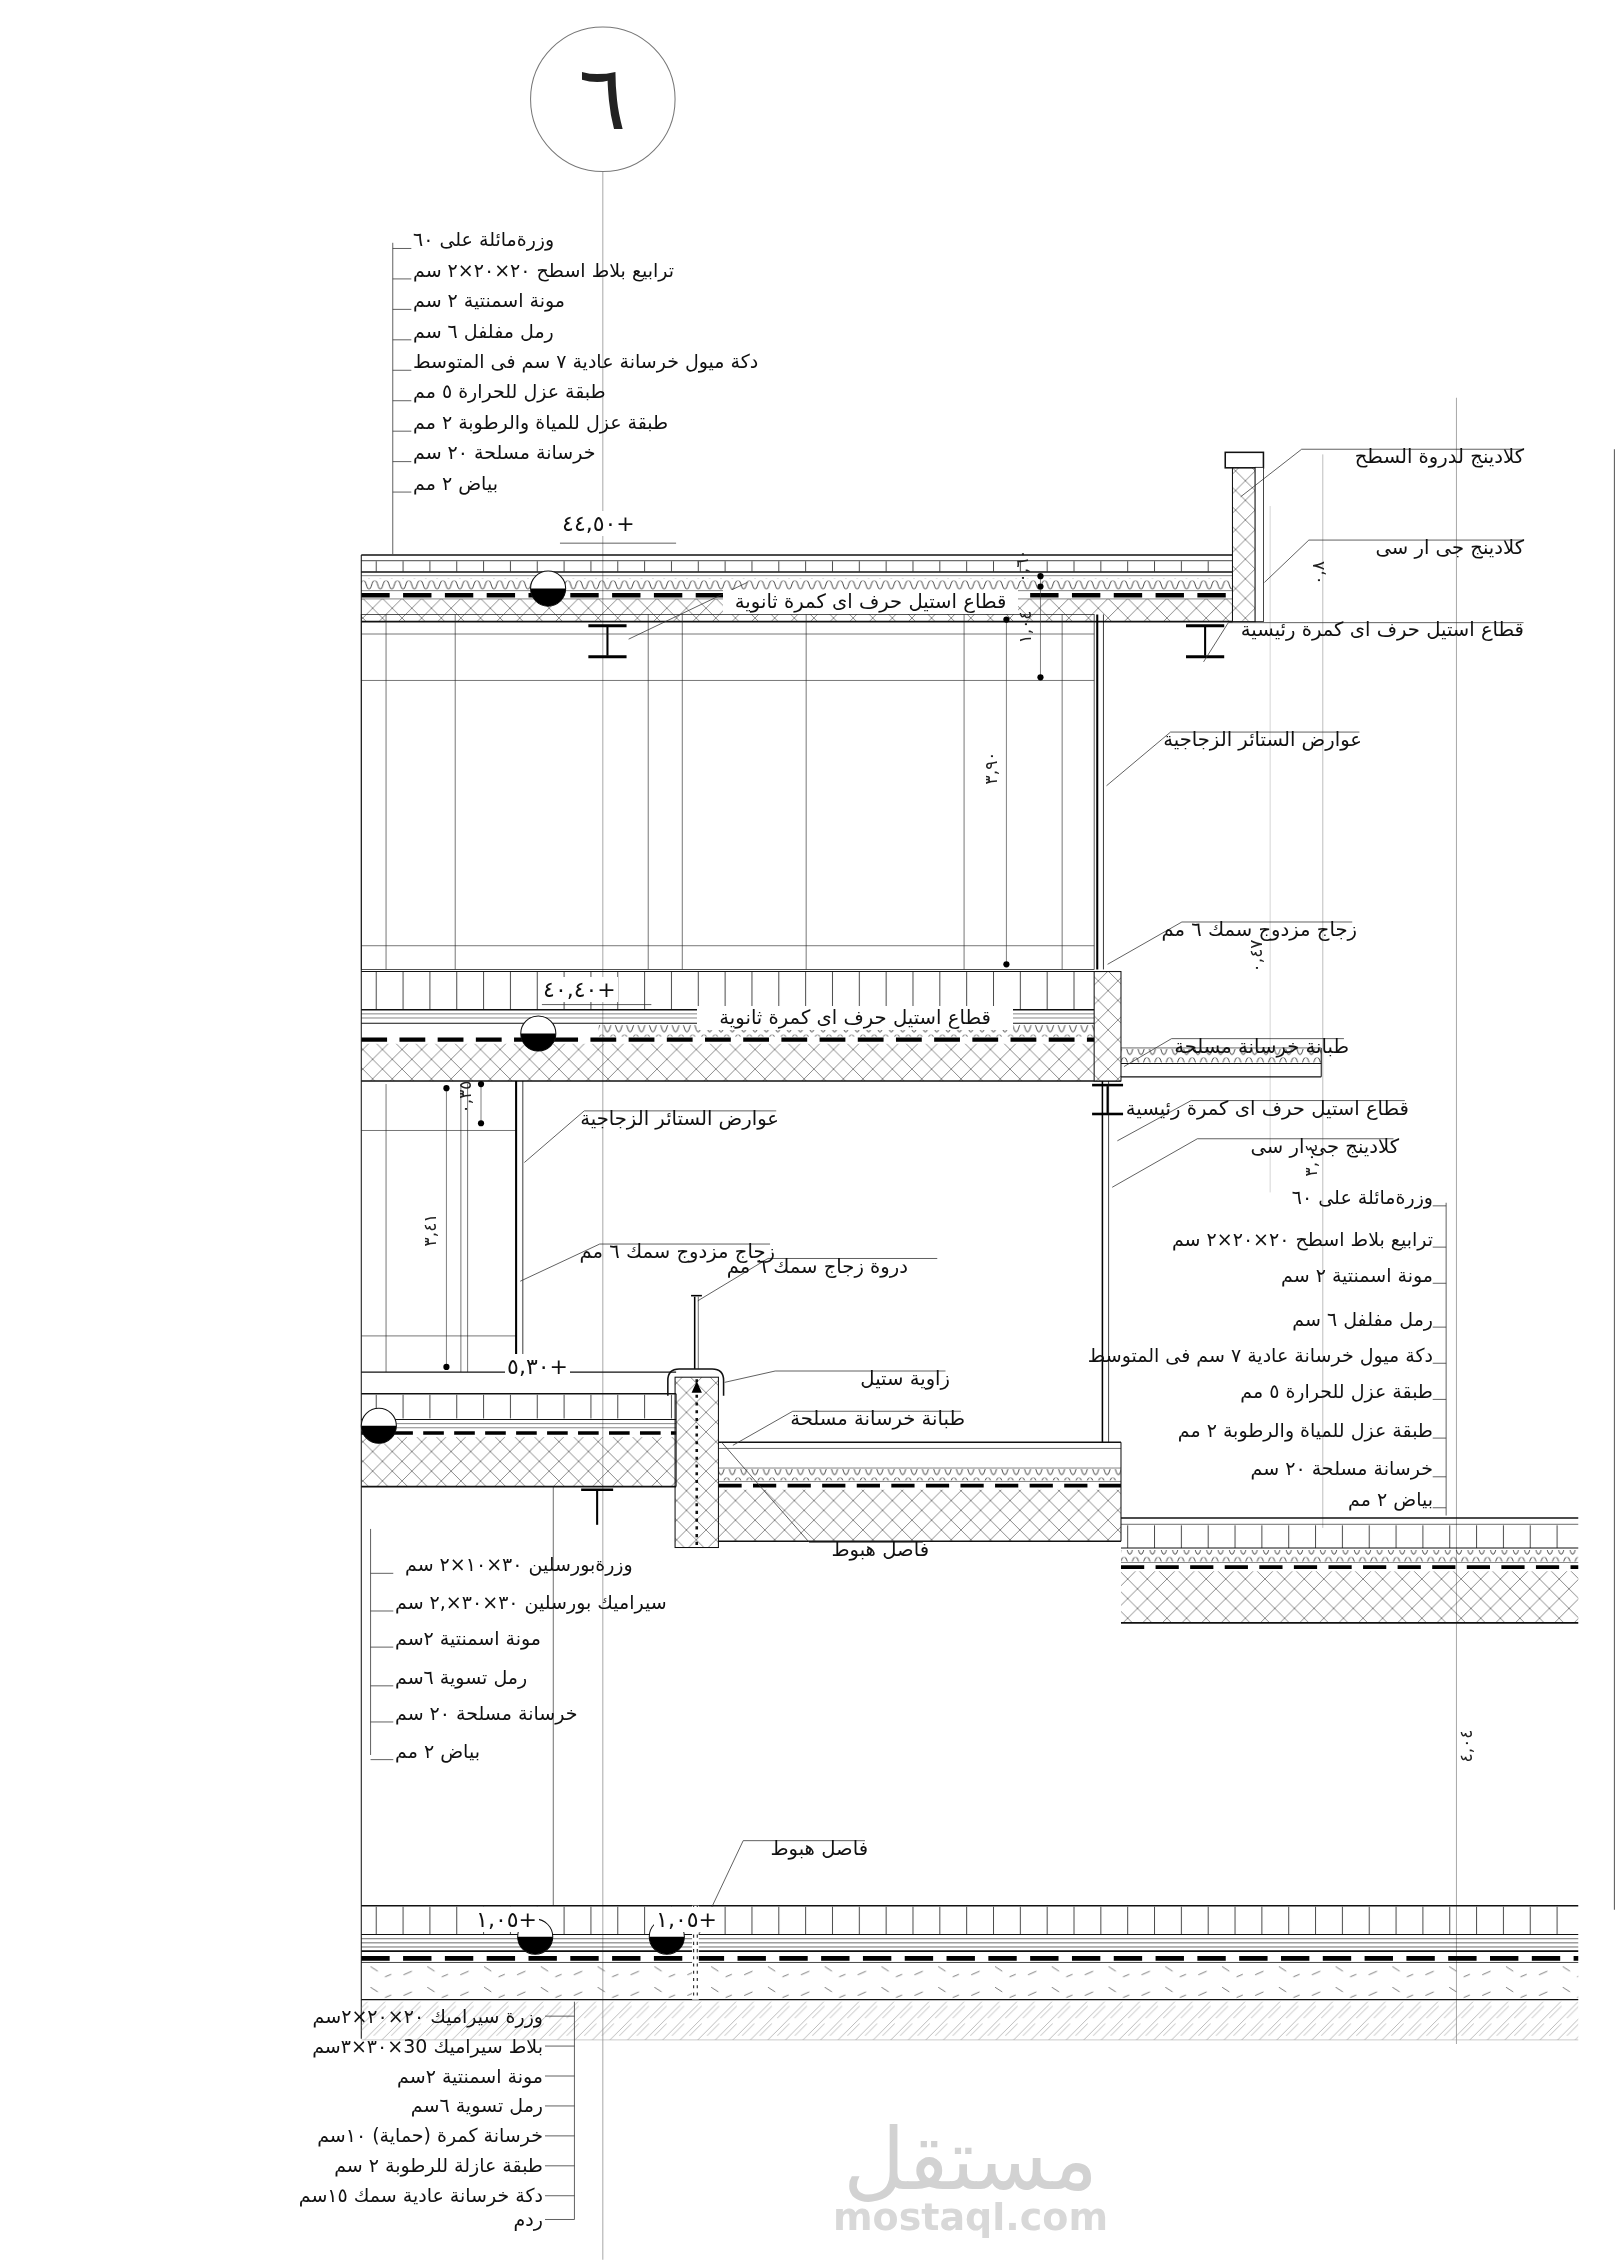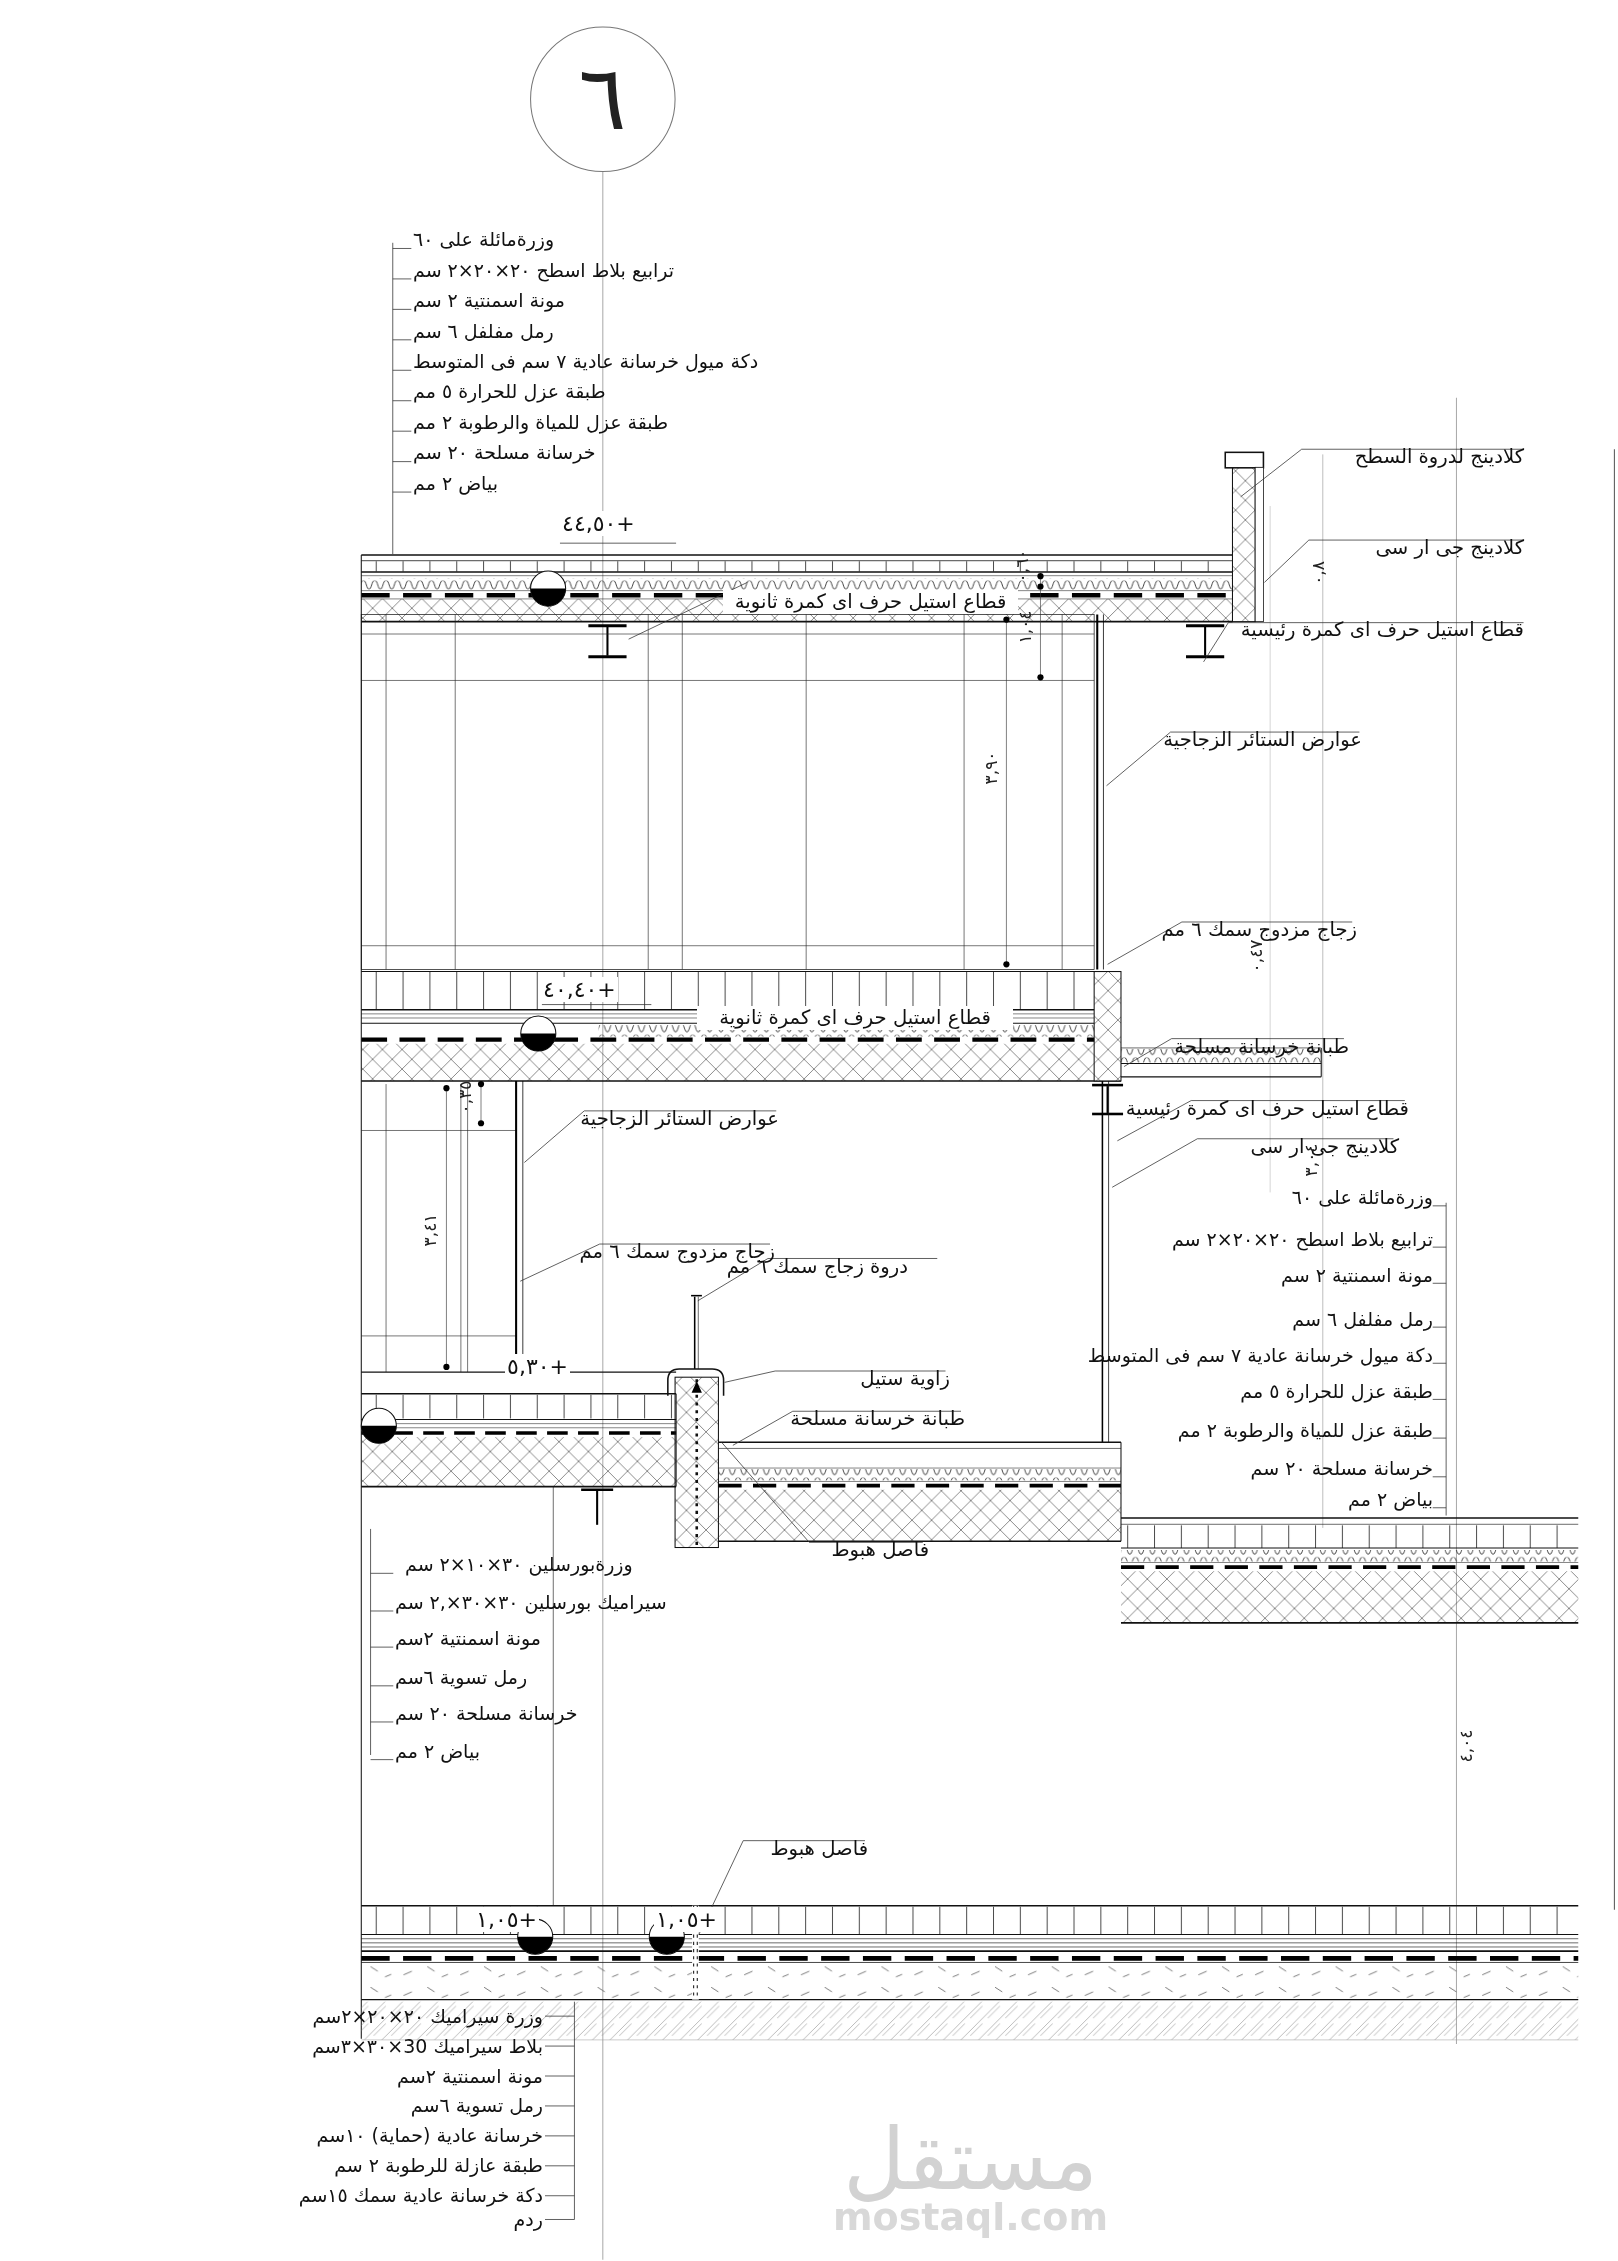--- a/index.html
+++ b/index.html
@@ -341,21 +341,21 @@
 <div class="stack al" style="left:395px;top:1591px;">سيراميك بورسلين ٣٠×٣٠×,٢ سم</div>
 <div class="stack al" style="left:395px;top:1627px;">مونة اسمنتية ٢سم</div>
 <div class="stack al" style="left:395px;top:1666px;">رمل تسوية ٦سم</div>
 <div class="stack al" style="left:395px;top:1702px;">خرسانة مسلحة ٢٠ سم</div>
 <div class="stack al" style="left:395px;top:1740px;">بياض ٢ مم</div>
 
 <div class="stack ar" style="left:254px;top:2005px;width:289px;">وزرة سيراميك ٢٠×٢٠×٢سم</div>
 <div class="stack ar" style="left:254px;top:2035px;width:289px;">بلاط سيراميك 30×٣٠×٣سم</div>
 <div class="stack ar" style="left:254px;top:2065px;width:289px;">مونة اسمنتية ٢سم</div>
 <div class="stack ar" style="left:254px;top:2094px;width:289px;">رمل تسوية ٦سم</div>
-<div class="stack ar" style="left:254px;top:2124px;width:289px;">خرسانة عادية (حماية) ١٠سم</div>
+<div class="stack ar" style="left:254px;top:2124px;width:289px;">خرسانة كمرة (حماية) ١٠سم</div>
 <div class="stack ar" style="left:254px;top:2154px;width:289px;">طبقة عازلة للرطوبة ٢ سم</div>
 <div class="stack ar" style="left:254px;top:2184px;width:289px;">دكة خرسانة عادية سمك ١٥سم</div>
 <div class="stack ar" style="left:254px;top:2208px;width:289px;">ردم</div>
 
 <div class="lvl" style="left:560px;top:511px;">٤٤,٥٠+</div>
 <div class="lvl" style="left:526px;top:977px;margin-left:15px;">٤٠,٤٠+</div>
 <div class="lvl" style="left:505px;top:1354px;">٥,٣٠+</div>
 <div class="lvl" style="left:474px;top:1907px;">١,٠٥+</div>
 <div class="lvl" style="left:654px;top:1907px;">١,٠٥+</div>
 

